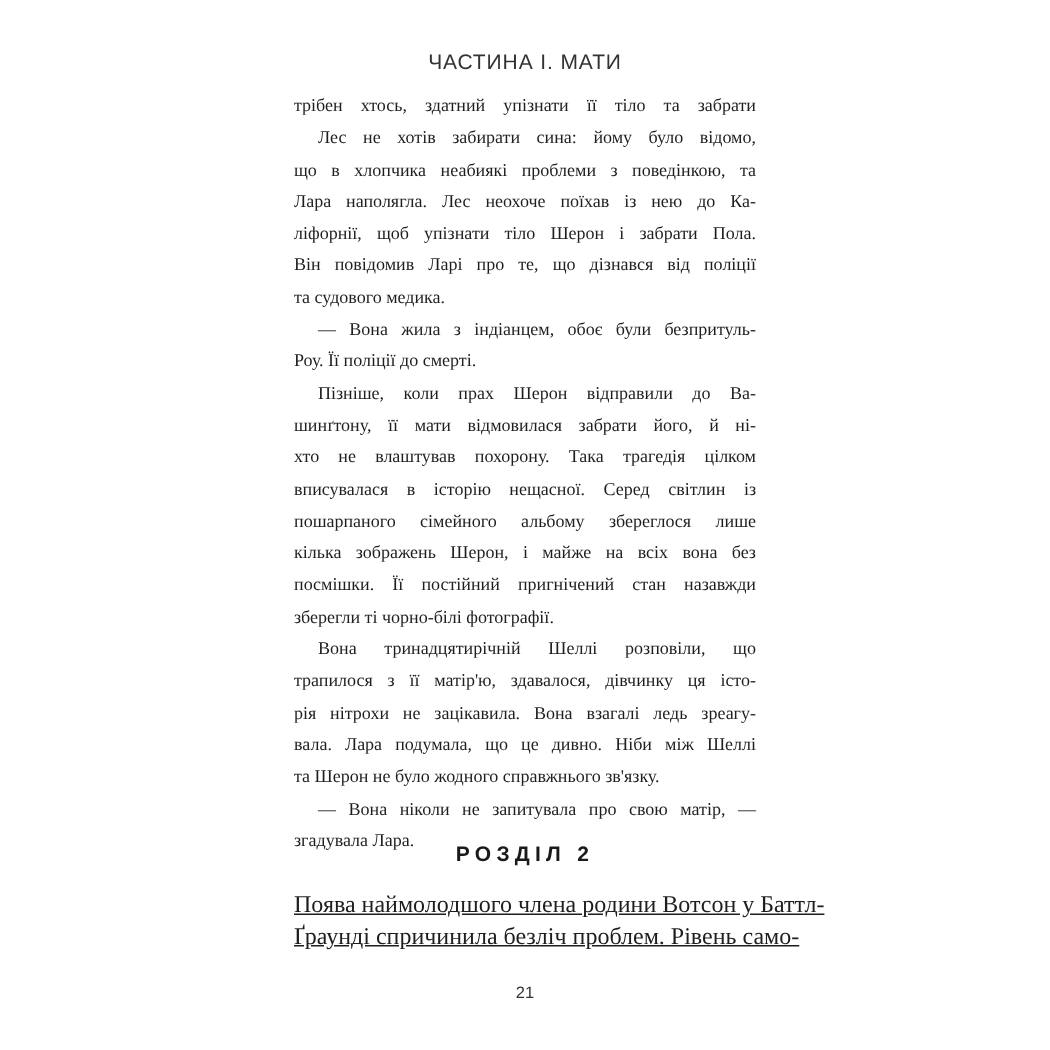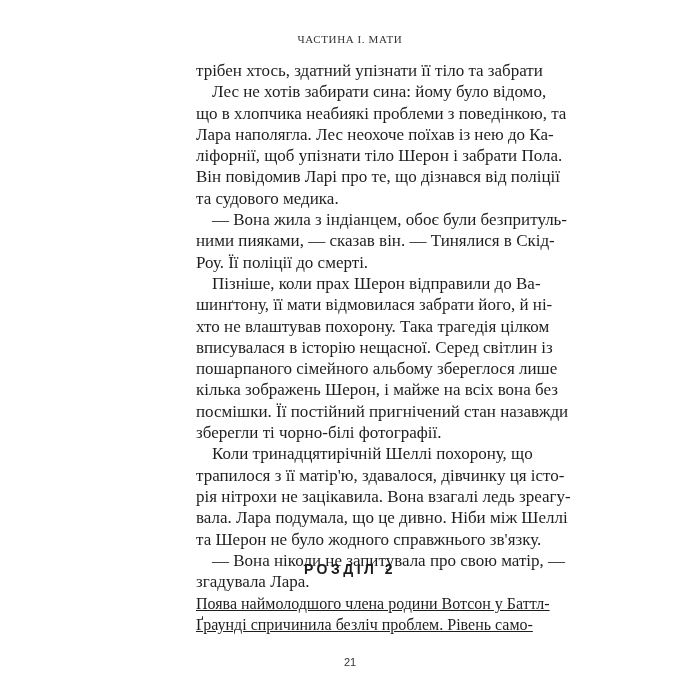--- a/index.html
+++ b/index.html
@@ -19,32 +19,32 @@
       left: 0; top: 0;
       width: 700px; height: 700px;
       background: #fff;
     }
     .running-header {
       position: absolute;
       top: 33px;
       left: 0;
       width: 700px;
       text-align: center;
-      font-family: Liberation Serif, serif;
-      font-size: 11px;
+      font-family: Liberation Sans, sans-serif;
+      font-size: 14px;
       letter-spacing: 0.6px;
       color: #333;
     }
     .text-block {
       position: absolute;
       left: 196px;
       top: 60px;
       width: 308px;
       font-family: "Liberation Serif", serif;
-      font-size: 17px;
+      font-size: 12px;
       line-height: 21.3px;
       color: #1e1e1e;
     }
     .line {
       display: block;
       white-space: nowrap;
       text-align: justify;
       text-align-last: justify;
       height: 21.3px;
     }
@@ -97,31 +97,30 @@
 
   <div class="text-block">
     <span class="line">трібен хтось, здатний упізнати її тіло та забрати</span>
     <span class="line indent">Лес не хотів забирати сина: йому було відомо,</span>
     <span class="line">що в хлопчика неабиякі проблеми з поведінкою, та</span>
     <span class="line">Лара наполягла. Лес неохоче поїхав із нею до Ка-</span>
     <span class="line">ліфорнії, щоб упізнати тіло Шерон і забрати Пола.</span>
     <span class="line">Він повідомив Ларі про те, що дізнався від поліції</span>
     <span class="line last">та судового медика.</span>
     <span class="line indent">— Вона жила з індіанцем, обоє були безпритуль-</span>
-    <span class="line">ними пияками, — сказав він. — Тинялися в Скід-</span>
     <span class="line last">Роу. Її поліції до смерті.</span>
     <span class="line indent">Пізніше, коли прах Шерон відправили до Ва-</span>
     <span class="line">шинґтону, її мати відмовилася забрати його, й ні-</span>
     <span class="line">хто не влаштував похорону. Така трагедія цілком</span>
     <span class="line">вписувалася в історію нещасної. Серед світлин із</span>
     <span class="line">пошарпаного сімейного альбому збереглося лише</span>
     <span class="line">кілька зображень Шерон, і майже на всіх вона без</span>
     <span class="line">посмішки. Її постійний пригнічений стан назавжди</span>
     <span class="line last">зберегли ті чорно-білі фотографії.</span>
-    <span class="line indent">Коли тринадцятирічній Шеллі похорону, що</span>
+    <span class="line indent">Вона тринадцятирічній Шеллі розповіли, що</span>
     <span class="line">трапилося з її матір'ю, здавалося, дівчинку ця істо-</span>
     <span class="line">рія нітрохи не зацікавила. Вона взагалі ледь зреагу-</span>
     <span class="line">вала. Лара подумала, що це дивно. Ніби між Шеллі</span>
     <span class="line last">та Шерон не було жодного справжнього зв'язку.</span>
     <span class="line indent">— Вона ніколи не запитувала про свою матір, —</span>
     <span class="line last">згадувала Лара.</span>
   </div>
 
   <div class="chapter-heading">РОЗДІЛ 2</div>
 

